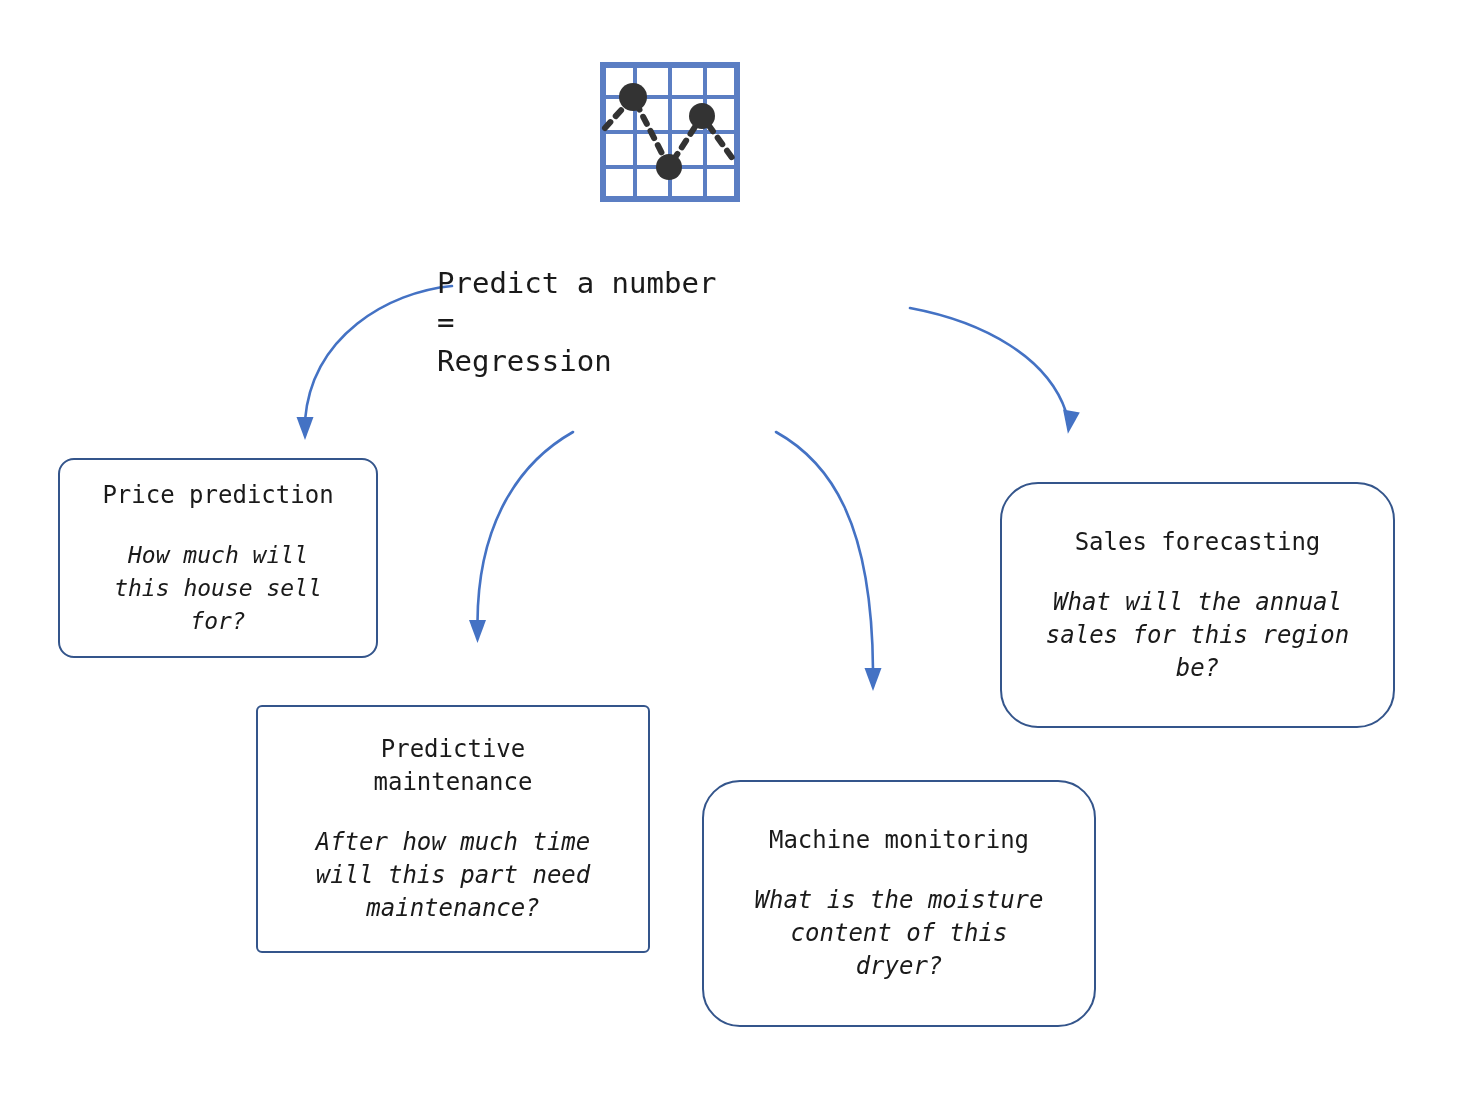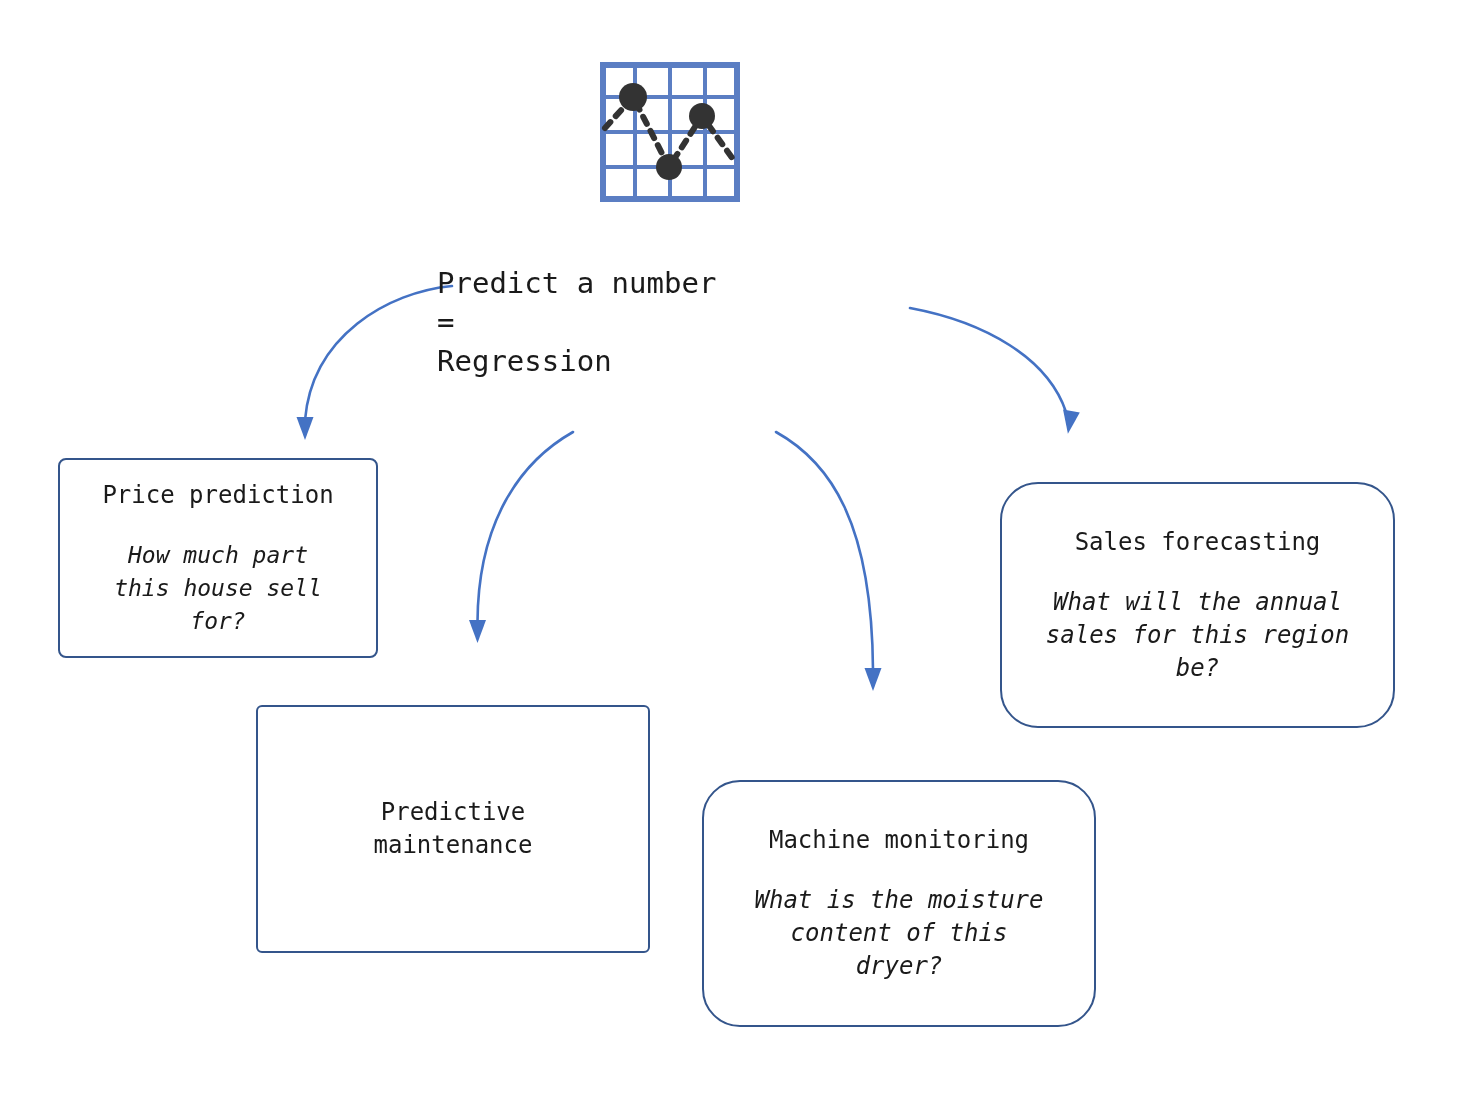--- a/index.html
+++ b/index.html
@@ -29,21 +29,21 @@
   .node{
     position:absolute;
     border:2px solid var(--box-border);
     background:var(--bg);
     display:flex;flex-direction:column;align-items:center;justify-content:center;
     gap:27px;text-align:center;
     box-sizing:border-box;
   }
   .node .heading{font-size:24px;line-height:33px;white-space:pre-line;}
   .node .question{font-size:24px;line-height:33px;font-style:italic;white-space:pre-line;}
-  #node-price{left:58px;top:458px;width:320px;height:200px;border-radius:8px;}
+  #node-price{left:58px;top:458px;width:320px;height:200px;border-radius:16px;}
   #node-price .question{font-size:23px;}
   #node-maintenance{left:256px;top:705px;width:394px;height:248px;border-radius:6px;}
   #node-monitoring{left:702px;top:780px;width:394px;height:247px;border-radius:38px;}
   #node-sales{left:1000px;top:482px;width:395px;height:246px;border-radius:38px;}
 </style>
 </head>
 <body>
 
 <div id="canvas">
 
@@ -81,28 +81,31 @@
     <circle cx="69" cy="105" r="13" fill="var(--icon-dot)"></circle>
     <circle cx="102" cy="54" r="13" fill="var(--icon-dot)"></circle>
   </svg>
 
   <div class="title">Predict a number
 =
 Regression</div>
 
   <div class="node" id="node-price">
     <div class="heading">Price prediction</div>
-    <div class="question">How much part
+    <div class="question">How much will
 this house sell
 for?</div>
   </div>
 
   <div class="node" id="node-maintenance">
     <div class="heading">Predictive
 maintenance</div>
+    <div class="question">After how much time
+will this part need
+maintenance?</div>
   </div>
 
   <div class="node" id="node-monitoring">
     <div class="heading">Machine monitoring</div>
     <div class="question">What is the moisture
 content of this
 dryer?</div>
   </div>
 
   <div class="node" id="node-sales">

